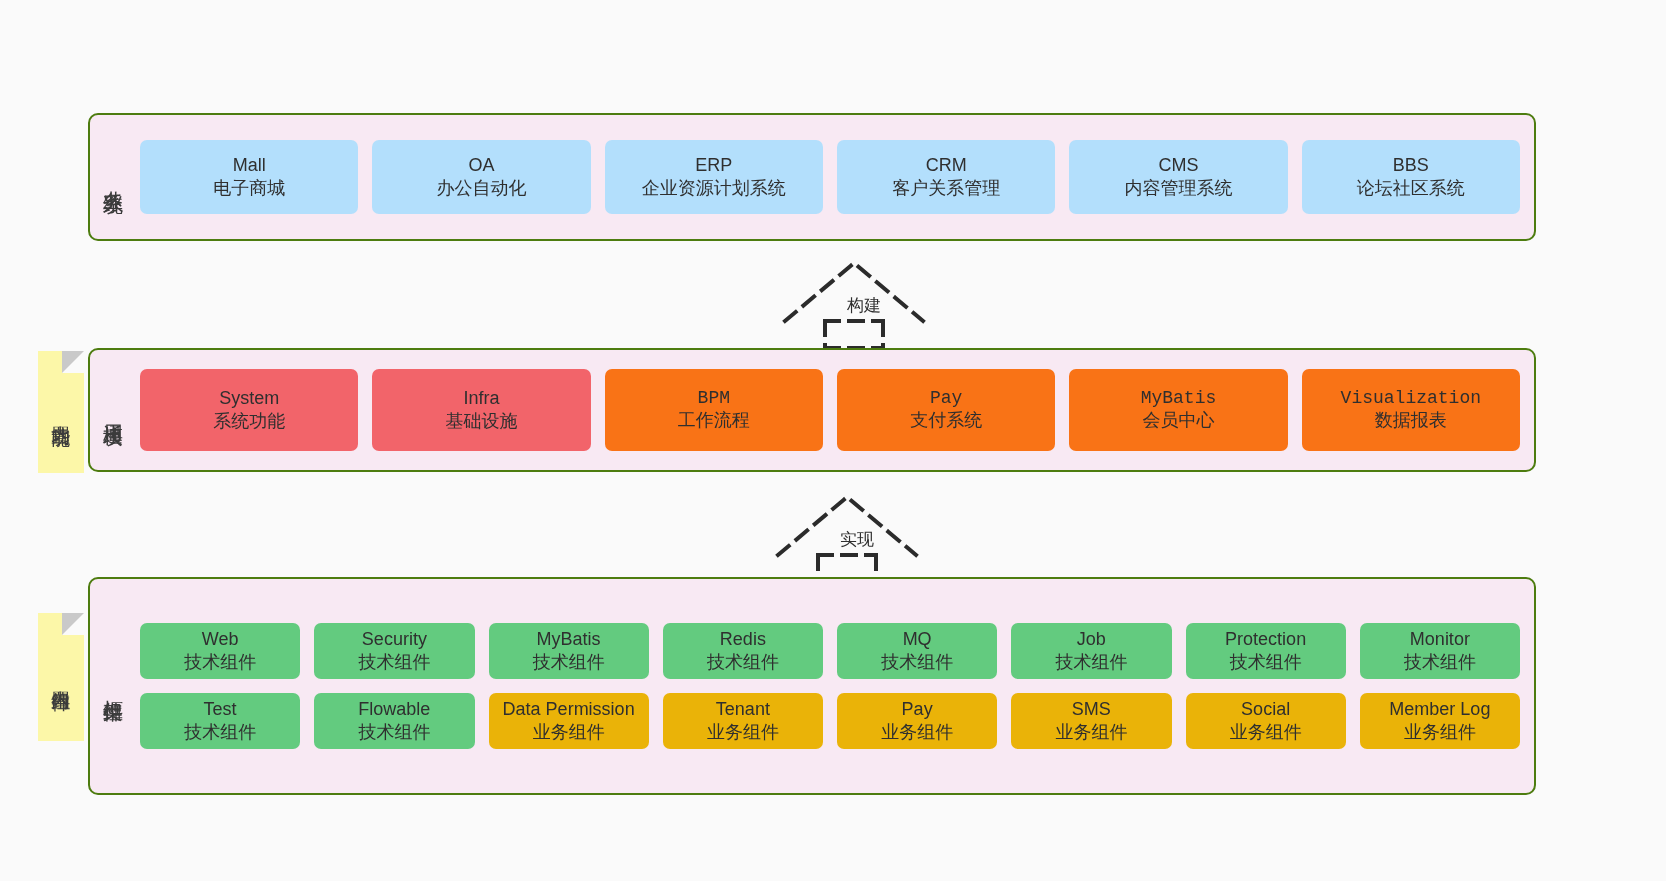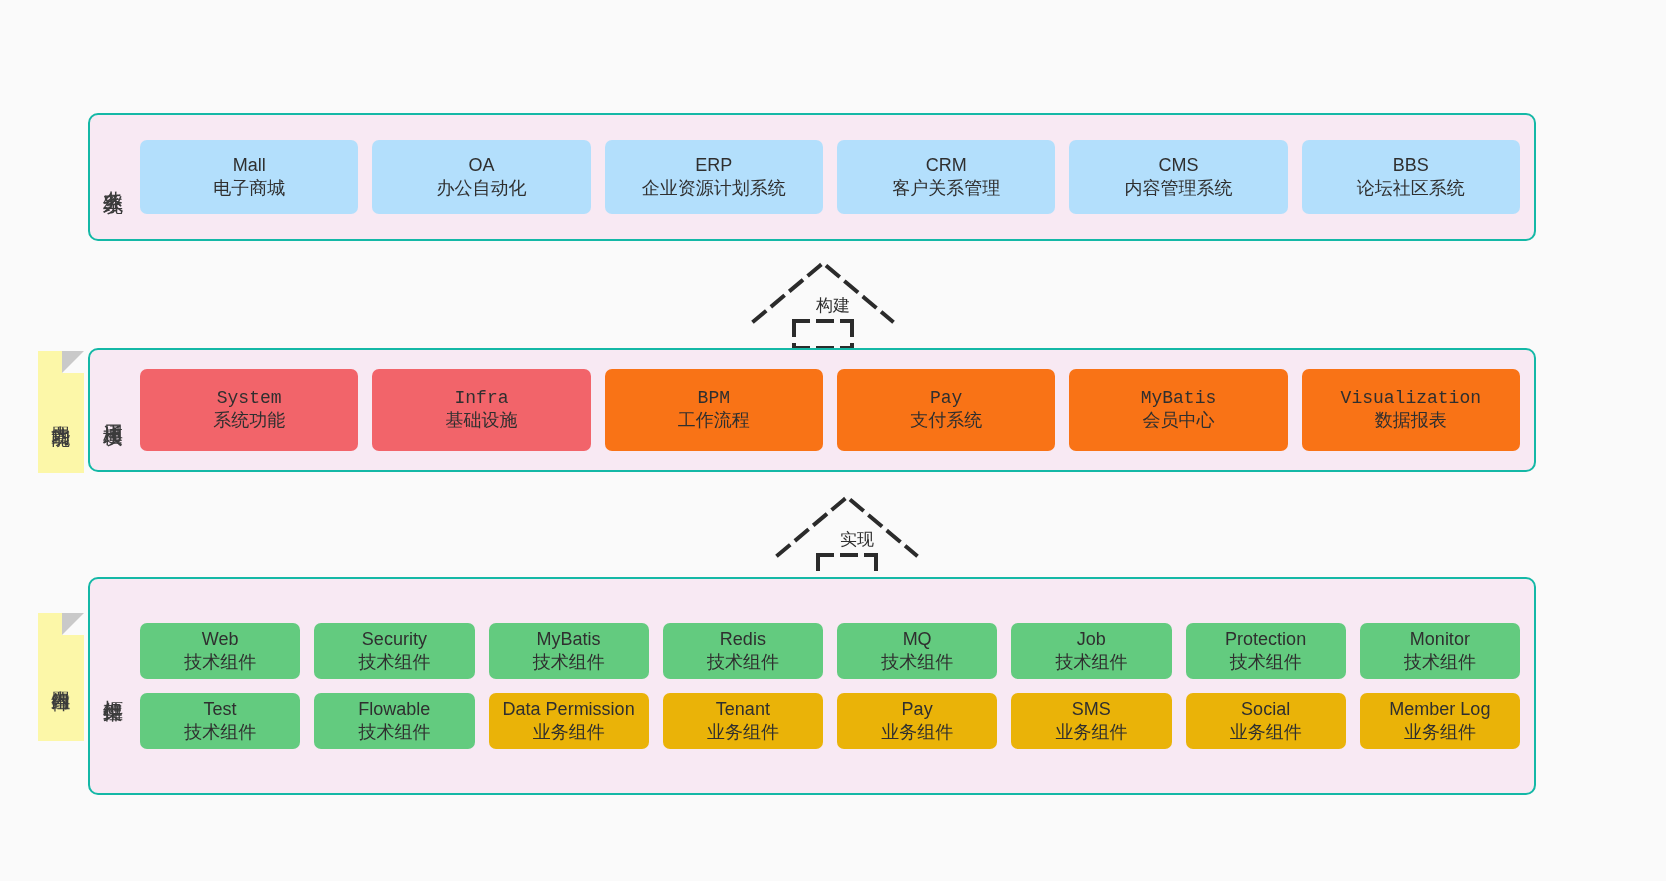--- a/index.html
+++ b/index.html
@@ -19,21 +19,21 @@
   #canvas {
     position: relative;
     width: 1666px;
     height: 881px;
   }
 
   
   .layer {
     position: absolute;
     background: #f8e9f3;
-    border: 2px solid #14b8a6;
+    border: 2px solid #4d7c0f;
     border-radius: 10px;
     box-sizing: border-box;
     display: flex;
     flex-direction: row;
     align-items: stretch;
   }
 
   
   .layer-label {
     width: 46px;
@@ -81,21 +81,21 @@
     color: #2f2f2f;
     padding: 6px 4px;
     box-sizing: border-box;
     user-select: none;
   }
   .node .n-title { display: block; }
   .node .n-sub { display: block; }
 
   
   .c-blue        { background: #b3dffc; }
-  .c-red         { background: #f2646a; font-family: Liberation Mono, monospace; }
+  .c-red         { background: #f2646a; }
   .c-pink        { background: #f97316; font-family: Liberation Mono, monospace; }
   .c-green       { background: #63cb7f; }
   .c-lightgreen  { background: #eab308; }
 
   
   #layer-business { left: 88px; top: 113px; width: 1448px; height: 128px; }
   #layer-business .node { height: 74px; }
 
   
   #layer-common { left: 88px; top: 348px; width: 1448px; height: 124px; }
@@ -147,21 +147,21 @@
   .arrow-label {
     position: absolute;
     left: 68px;
     top: 36px;
     font-size: 17px;
     color: #2f2f2f;
     background: transparent;
     white-space: nowrap;
     user-select: none;
   }
-  #arrow-build  { left: 748px; top: 258px; text-align: center; }
+  #arrow-build  { left: 779px; top: 258px; text-align: center; }
   #arrow-impl   { left: 772px; top: 492px; }
 </style>
 </head>
 <body>
 
 <div id="canvas">
 
   <div class="layer" id="layer-business">
     <div class="layer-label">业务系统</div>
     <div class="layer-body">

